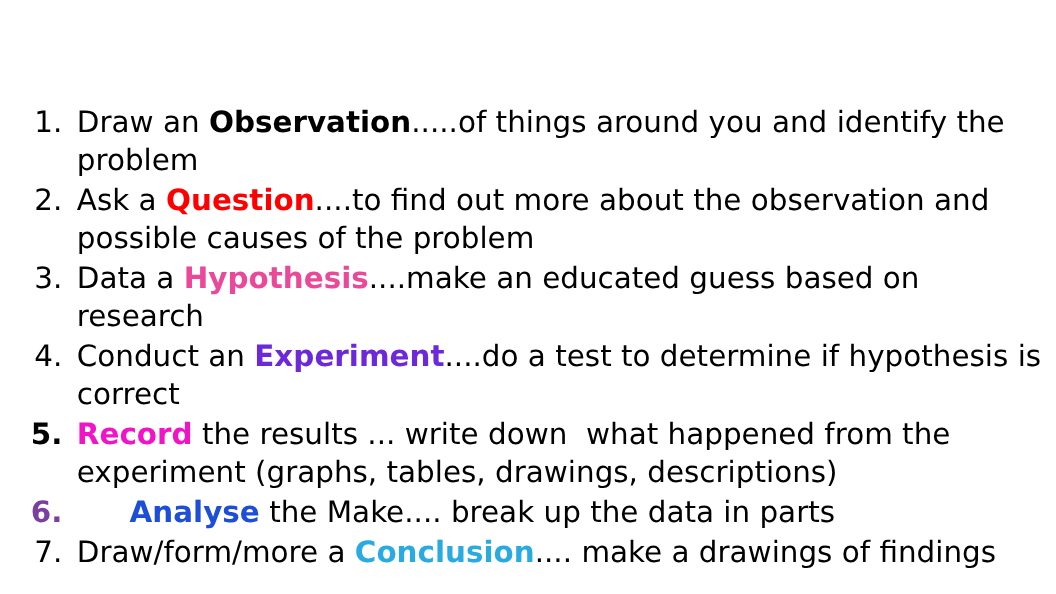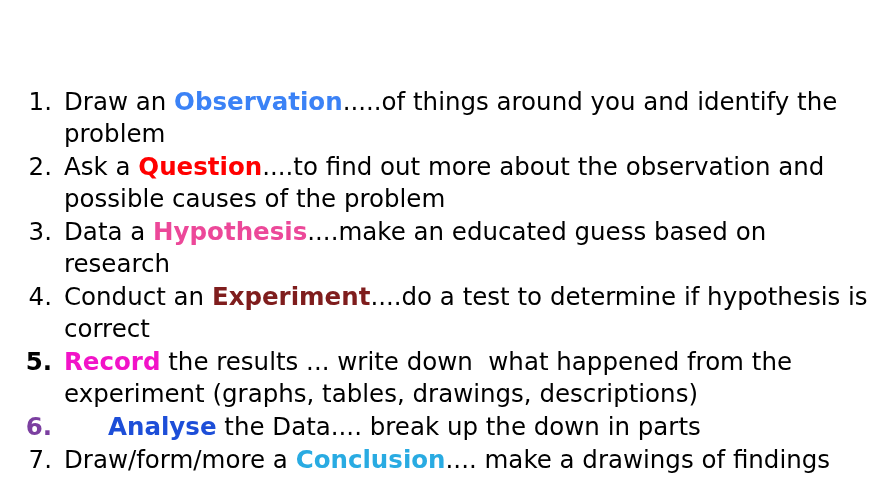--- a/index.html
+++ b/index.html
@@ -72,41 +72,41 @@
 </style>
 </head>
 <body>
 
 <div id="slide">
 
 
   <ol id="steps-list">
       <li class="step">
         <span class="step-number" style="color: rgb(0, 0, 0);">1.</span>
-        <span class="step-body"><span>Draw an </span><span class="kw" style="color: #3b82f6;">Observation</span><span>.....of things around you and identify the problem</span></span>
+        <span class="step-body"><span>Draw an </span><span class="kw" style="color: #000000;">Observation</span><span>.....of things around you and identify the problem</span></span>
       </li>
       <li class="step">
         <span class="step-number" style="color: rgb(0, 0, 0);">2.</span>
         <span class="step-body"><span>Ask a </span><span class="kw" style="color: rgb(255, 0, 0);">Question</span><span>....to find out more about the observation and possible causes of the problem</span></span>
       </li>
       <li class="step">
         <span class="step-number" style="color: rgb(0, 0, 0);">3.</span>
         <span class="step-body"><span>Data a </span><span class="kw" style="color: #ec4899;">Hypothesis</span><span>....make an educated guess based on research</span></span>
       </li>
       <li class="step">
         <span class="step-number" style="color: rgb(0, 0, 0);">4.</span>
-        <span class="step-body"><span>Conduct an </span><span class="kw" style="color: #7f1d1d;">Experiment</span><span>....do a test to determine if hypothesis is correct</span></span>
+        <span class="step-body"><span>Conduct an </span><span class="kw" style="color: #6d28d9;">Experiment</span><span>....do a test to determine if hypothesis is correct</span></span>
       </li>
       <li class="step">
         <span class="step-number bold" style="color: rgb(0, 0, 0);">5.</span>
         <span class="step-body"><span class="kw" style="color: rgb(242, 19, 200); margin-top: 37px;">Record</span><span> the results ... write down  what happened from the experiment (graphs, tables, drawings, descriptions)</span></span>
       </li>
       <li class="step">
         <span class="step-number bold" style="color: rgb(123, 63, 160);">6.</span>
-        <span class="step-body"><span class="kw" style="color: #1d4ed8; margin-left: 44px;">Analyse</span><span> the Data.... break up the down in parts</span></span>
+        <span class="step-body"><span class="kw" style="color: #1d4ed8; margin-left: 44px;">Analyse</span><span> the Make.... break up the data in parts</span></span>
       </li>
       <li class="step">
         <span class="step-number" style="color: rgb(0, 0, 0);">7.</span>
         <span class="step-body"><span>Draw/form/more a </span><span class="kw" style="color: rgb(41, 171, 226);">Conclusion</span><span>.... make a drawings of findings</span></span>
       </li>
     </ol>
 
 </div>
 
 </body></html>

